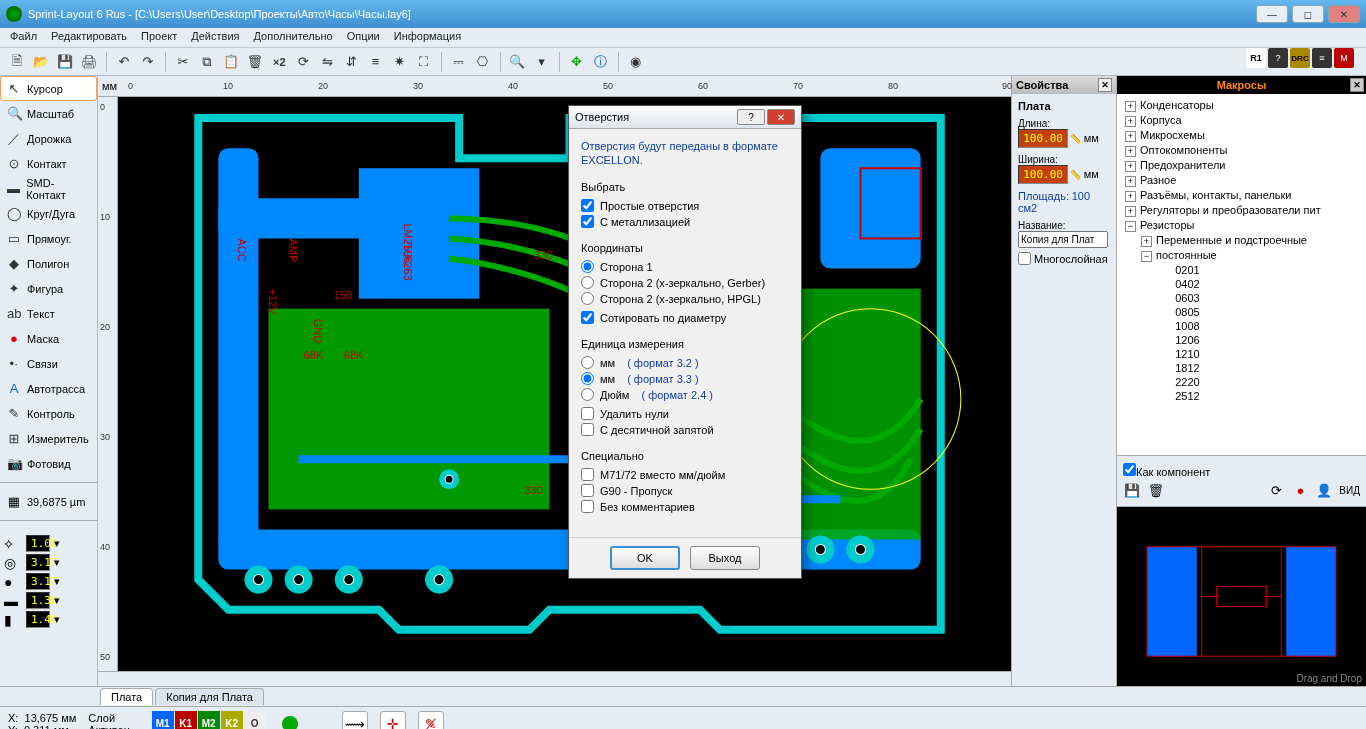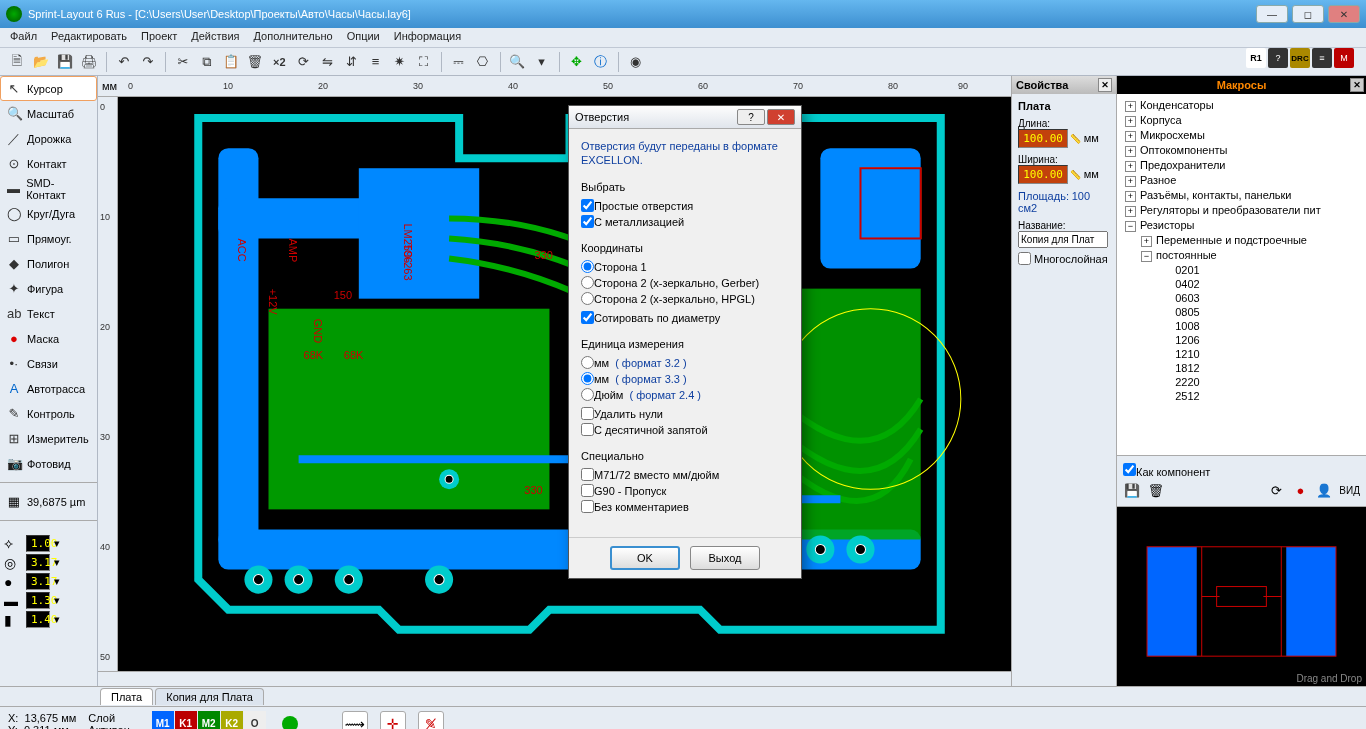--- a/index.html
+++ b/index.html
@@ -96,21 +96,21 @@
 
 .dialog { position: absolute; left: 568px; top: 105px; width: 234px; background: #f0f0f0; border: 1px solid #555; box-shadow: 4px 4px 12px rgba(0,0,0,.4); }
 .dlgtitle { height: 23px; background: linear-gradient(#fdfdfd,#e0e5ec); display: flex; align-items: center; padding: 0 6px; border-bottom: 1px solid #aaa; }
 .dlgtitle .dbtns { margin-left: auto; display: flex; gap: 2px; }
 .dlgtitle .dbtn { width: 28px; height: 16px; border: 1px solid #888; border-radius: 2px; background: #eee; font-size: 10px; display: flex; align-items: center; justify-content: center; }
 .dlgtitle .dbtn.close { background: #d04030; color: #fff; }
 .dlgbody { padding: 10px 12px; }
 .dlgbody .info { color: #1040a0; font-size: 11px; margin-bottom: 14px; line-height: 14px; }
 .dlgbody .grp { margin-bottom: 14px; }
 .dlgbody .grptitle { font-size: 11px; margin-bottom: 6px; }
-.dlgbody label { display: flex; align-items: center; font-size: 11px; margin: 3px 0; }
+.dlgbody label { display: flex; align-items: center; gap: 6px; font-size: 11px; margin: 3px 0; }
 .dlgbody .fmtnote { color: #1040a0; margin-left: 6px; }
 .dlgfoot { padding: 8px; display: flex; justify-content: center; gap: 10px; border-top: 1px solid #ccc; }
 .dlgfoot button { width: 70px; height: 24px; border: 1px solid #888; border-radius: 3px; background: linear-gradient(#fff,#ddd); }
 .dlgfoot button.primary { border: 2px solid #3a8fd0; }
 
 
 .rtb { position: absolute; right: 12px; top: 48px; display: flex; gap: 2px; }
 .rtb .tbbtn { background: #333; color: #fff; width: 20px; height: 20px; font-size: 9px; }
 </style>
 </head>
@@ -286,21 +286,21 @@
       <span style="position:absolute;left:4px">мм</span>
       <span class="tick" style="left:30px">0</span>
       <span class="tick" style="left:125px">10</span>
       <span class="tick" style="left:220px">20</span>
       <span class="tick" style="left:315px">30</span>
       <span class="tick" style="left:410px">40</span>
       <span class="tick" style="left:505px">50</span>
       <span class="tick" style="left:600px">60</span>
       <span class="tick" style="left:695px">70</span>
       <span class="tick" style="left:790px">80</span>
-      <span class="tick" style="left:860px">90</span>
+      <span class="tick" style="left:904px">90</span>
     </div>
     <div class="hvarea">
       <div class="vruler">
         <span class="tick" style="top:5px">0</span>
         <span class="tick" style="top:115px">10</span>
         <span class="tick" style="top:225px">20</span>
         <span class="tick" style="top:335px">30</span>
         <span class="tick" style="top:445px">40</span>
         <span class="tick" style="top:555px">50</span>
       </div>

